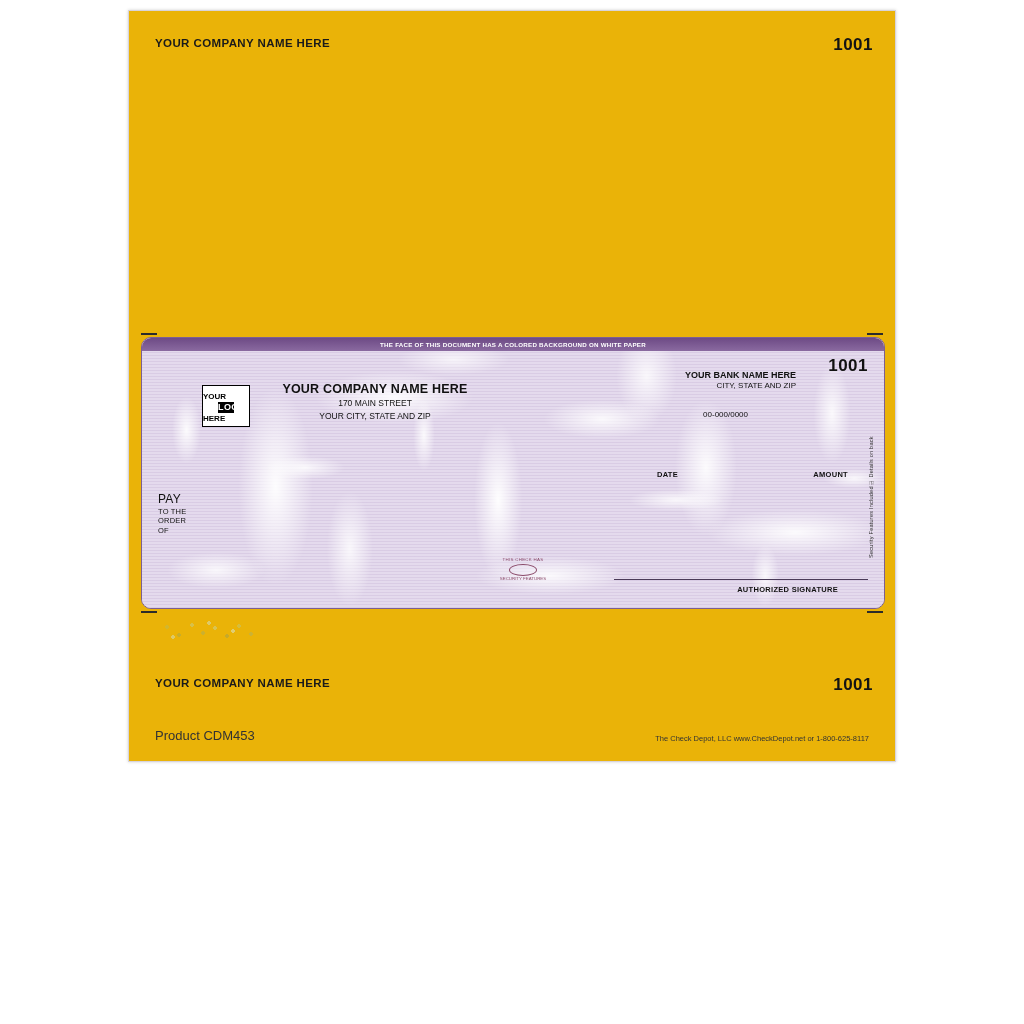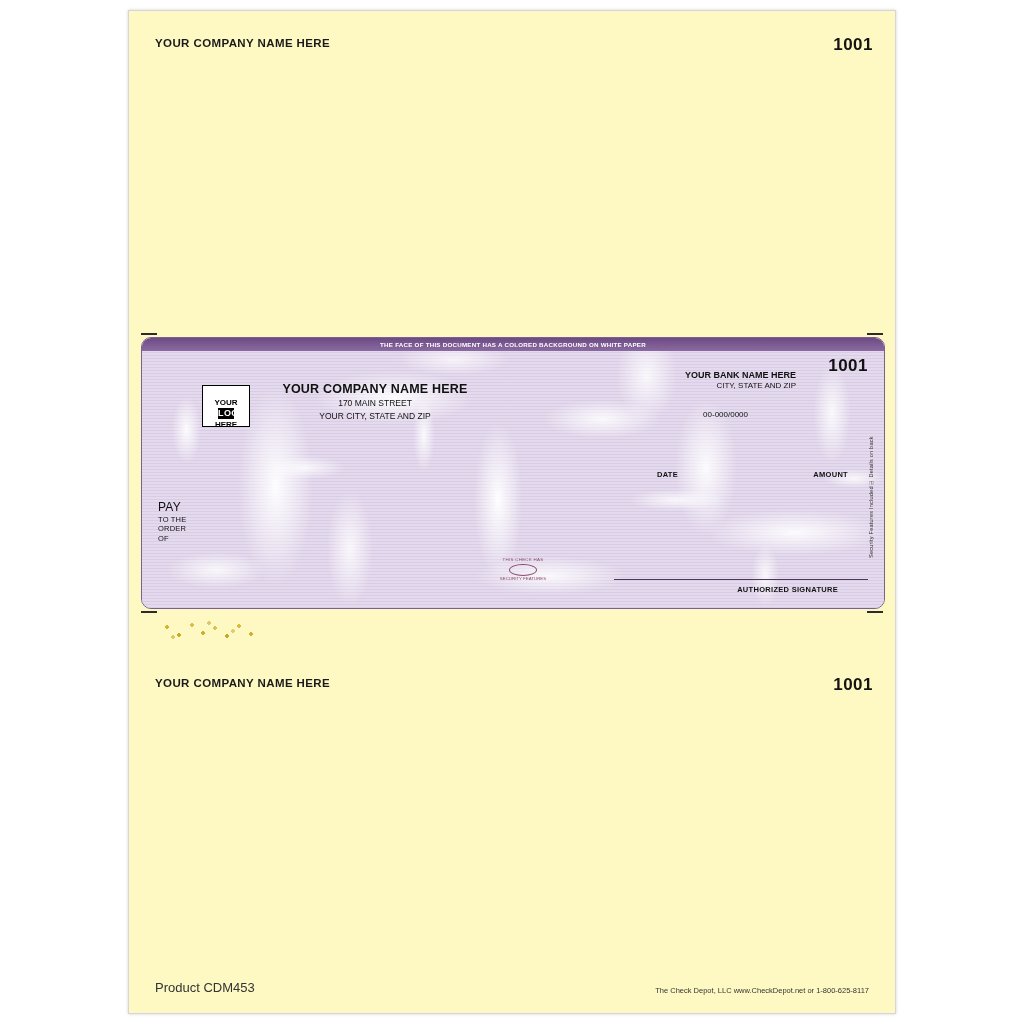--- a/index.html
+++ b/index.html
@@ -18,22 +18,22 @@
     background: #ffffff;
     overflow: hidden;
   }
 
   
   #sheet {
     position: absolute;
     left: 128px;
     top: 10px;
     width: 768px;
-    height: 1004px;
-    background: #fef9c3;
+    height: 752px;
+    background: #eab308;
     border: 1px solid #d8d4dc;
     box-shadow: 0 0 3px rgba(0,0,0,0.18);
     box-sizing: border-box;
   }
 
   
   #top-stub {
     position: absolute;
     left: 0;
     top: 0;
@@ -142,25 +142,25 @@
 
   
   #logo-box {
     position: absolute;
     left: 60px;
     top: 47px;
     width: 48px;
     height: 42px;
     background: #ffffff;
     border: 1px solid #000;
-    text-align: center;
+    text-align: left;
     font-size: 8px;
     font-weight: bold;
     line-height: 1.15;
-    padding-top: 12px;
+    padding-top: 6px;
     box-sizing: border-box;
     color: #000;
   }
   #logo-box .mid {
     display: block;
     background: #000;
     color: #fff;
     margin: 1px 15px;
     font-size: 9px;
     letter-spacing: 0.4px;
@@ -217,21 +217,21 @@
     font-weight: bold;
     color: #111;
     letter-spacing: 0.3px;
   }
   #label-date { right: 206px; top: 132px; }
   #label-amount { right: 36px; top: 132px; }
 
   #pay-block {
     position: absolute;
     left: 16px;
-    top: 162px;
+    top: 154px;
     line-height: 1.25;
     color: #111;
   }
   #pay-block .pay {
     font-size: 12px;
     letter-spacing: 0.2px;
   }
   #pay-block .sub {
     font-size: 7.5px;
     letter-spacing: 0.2px;

